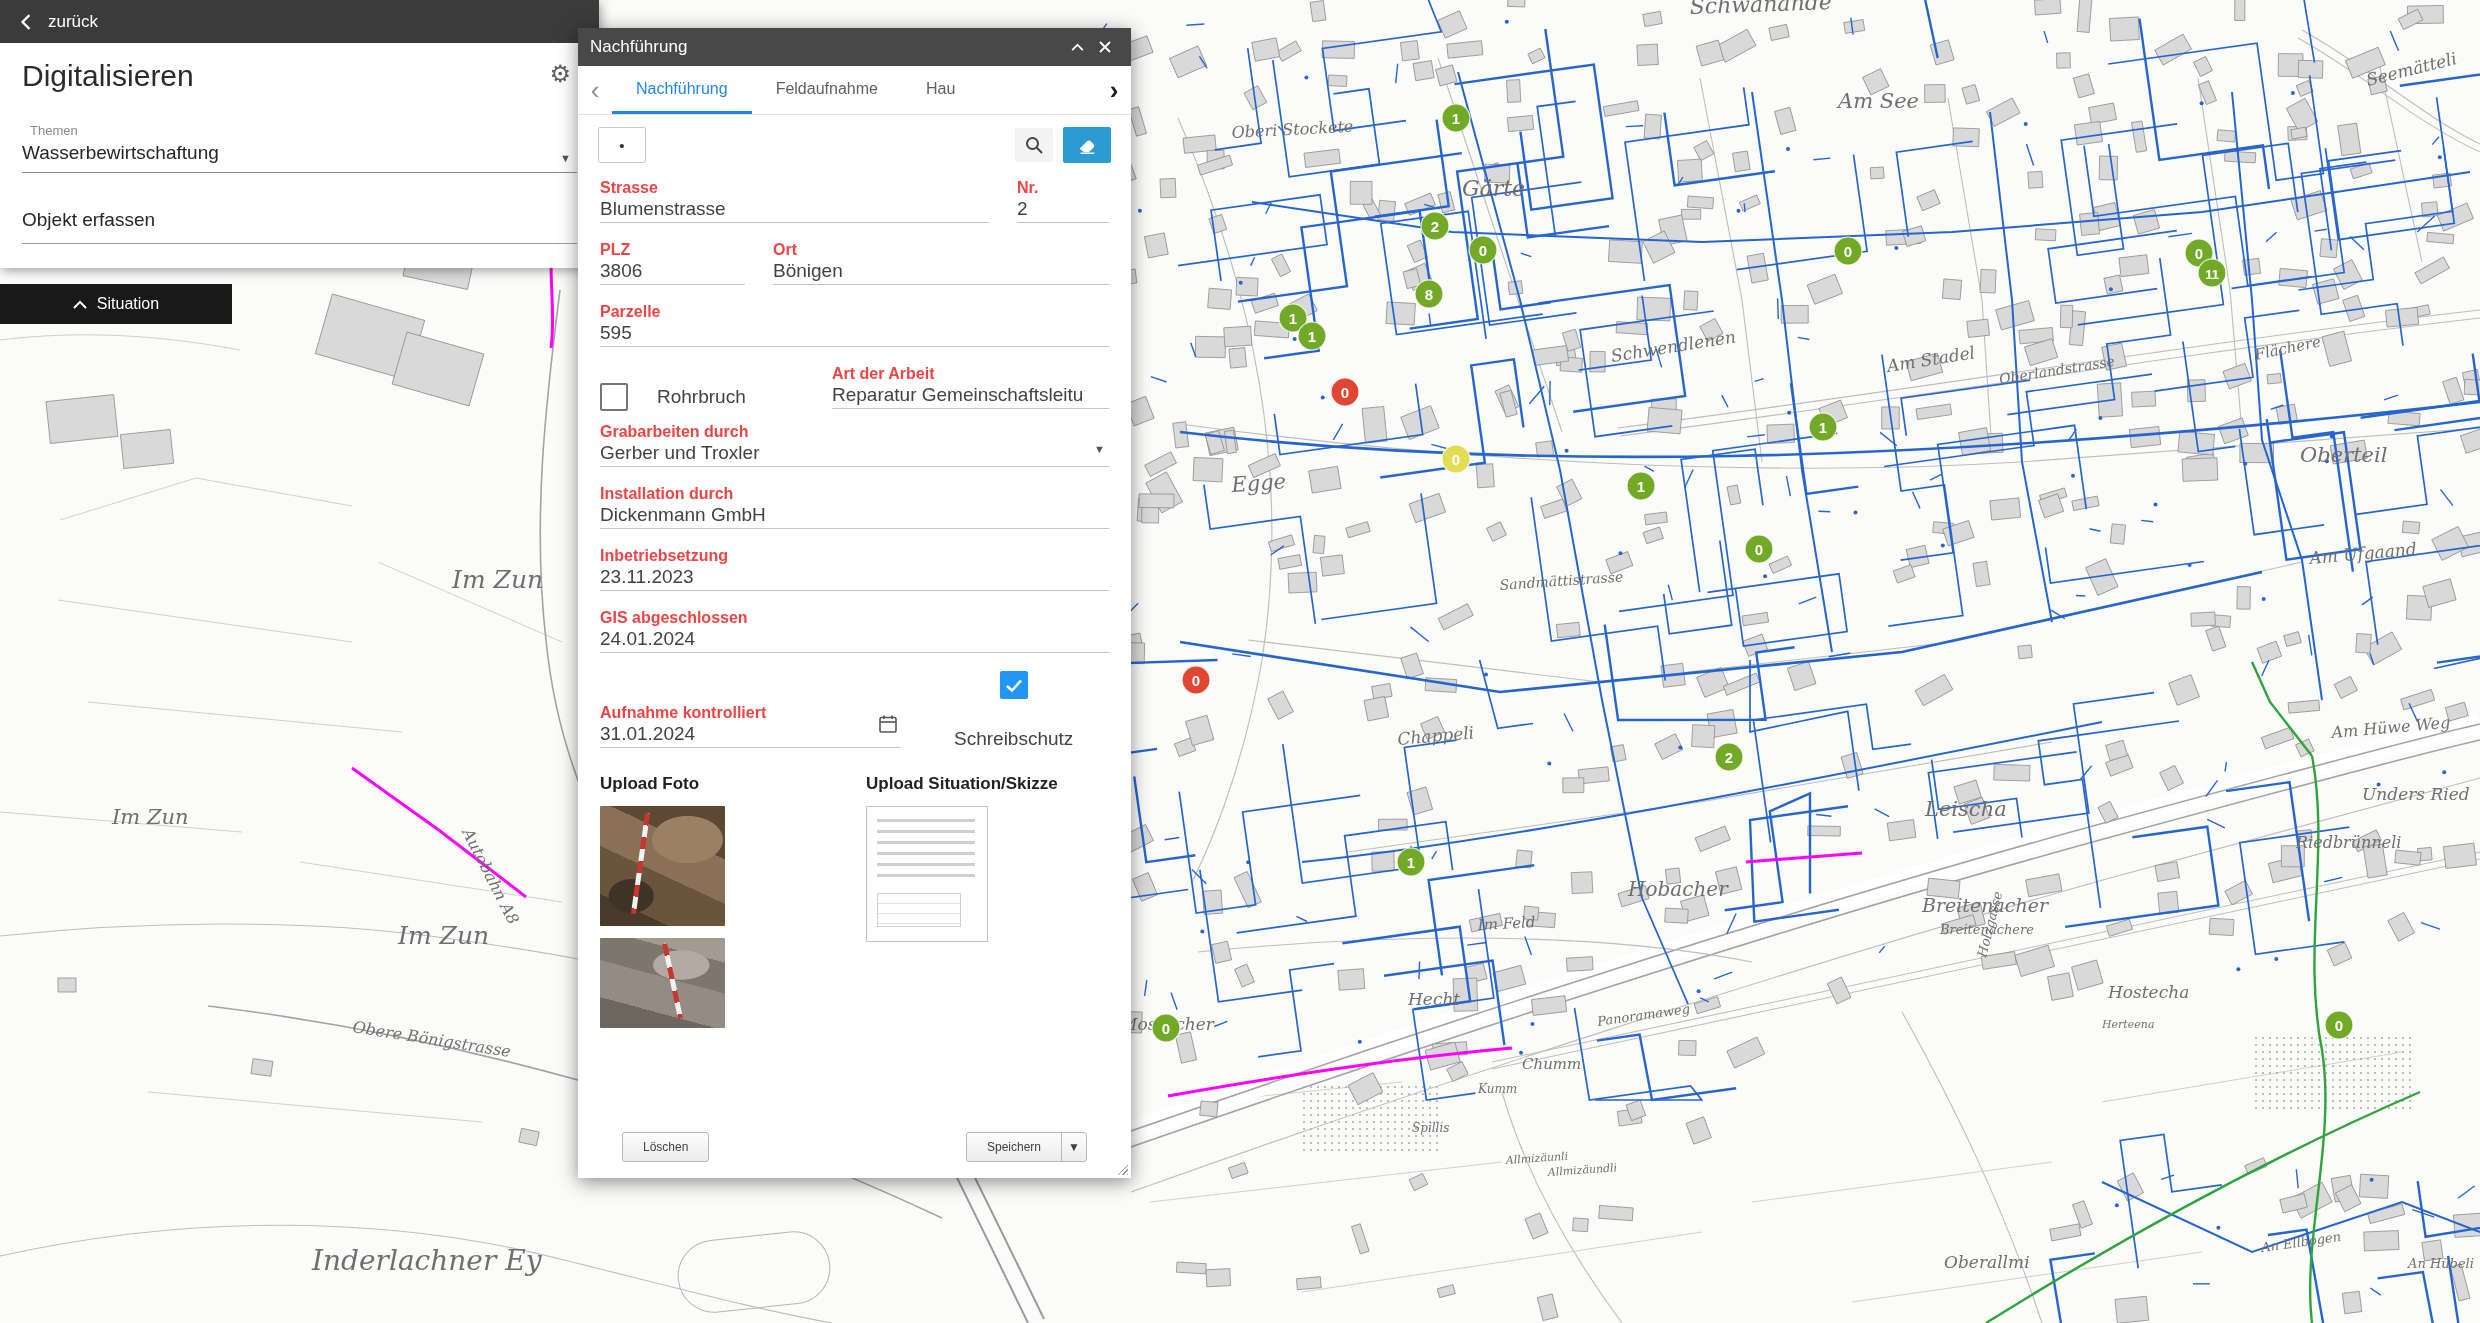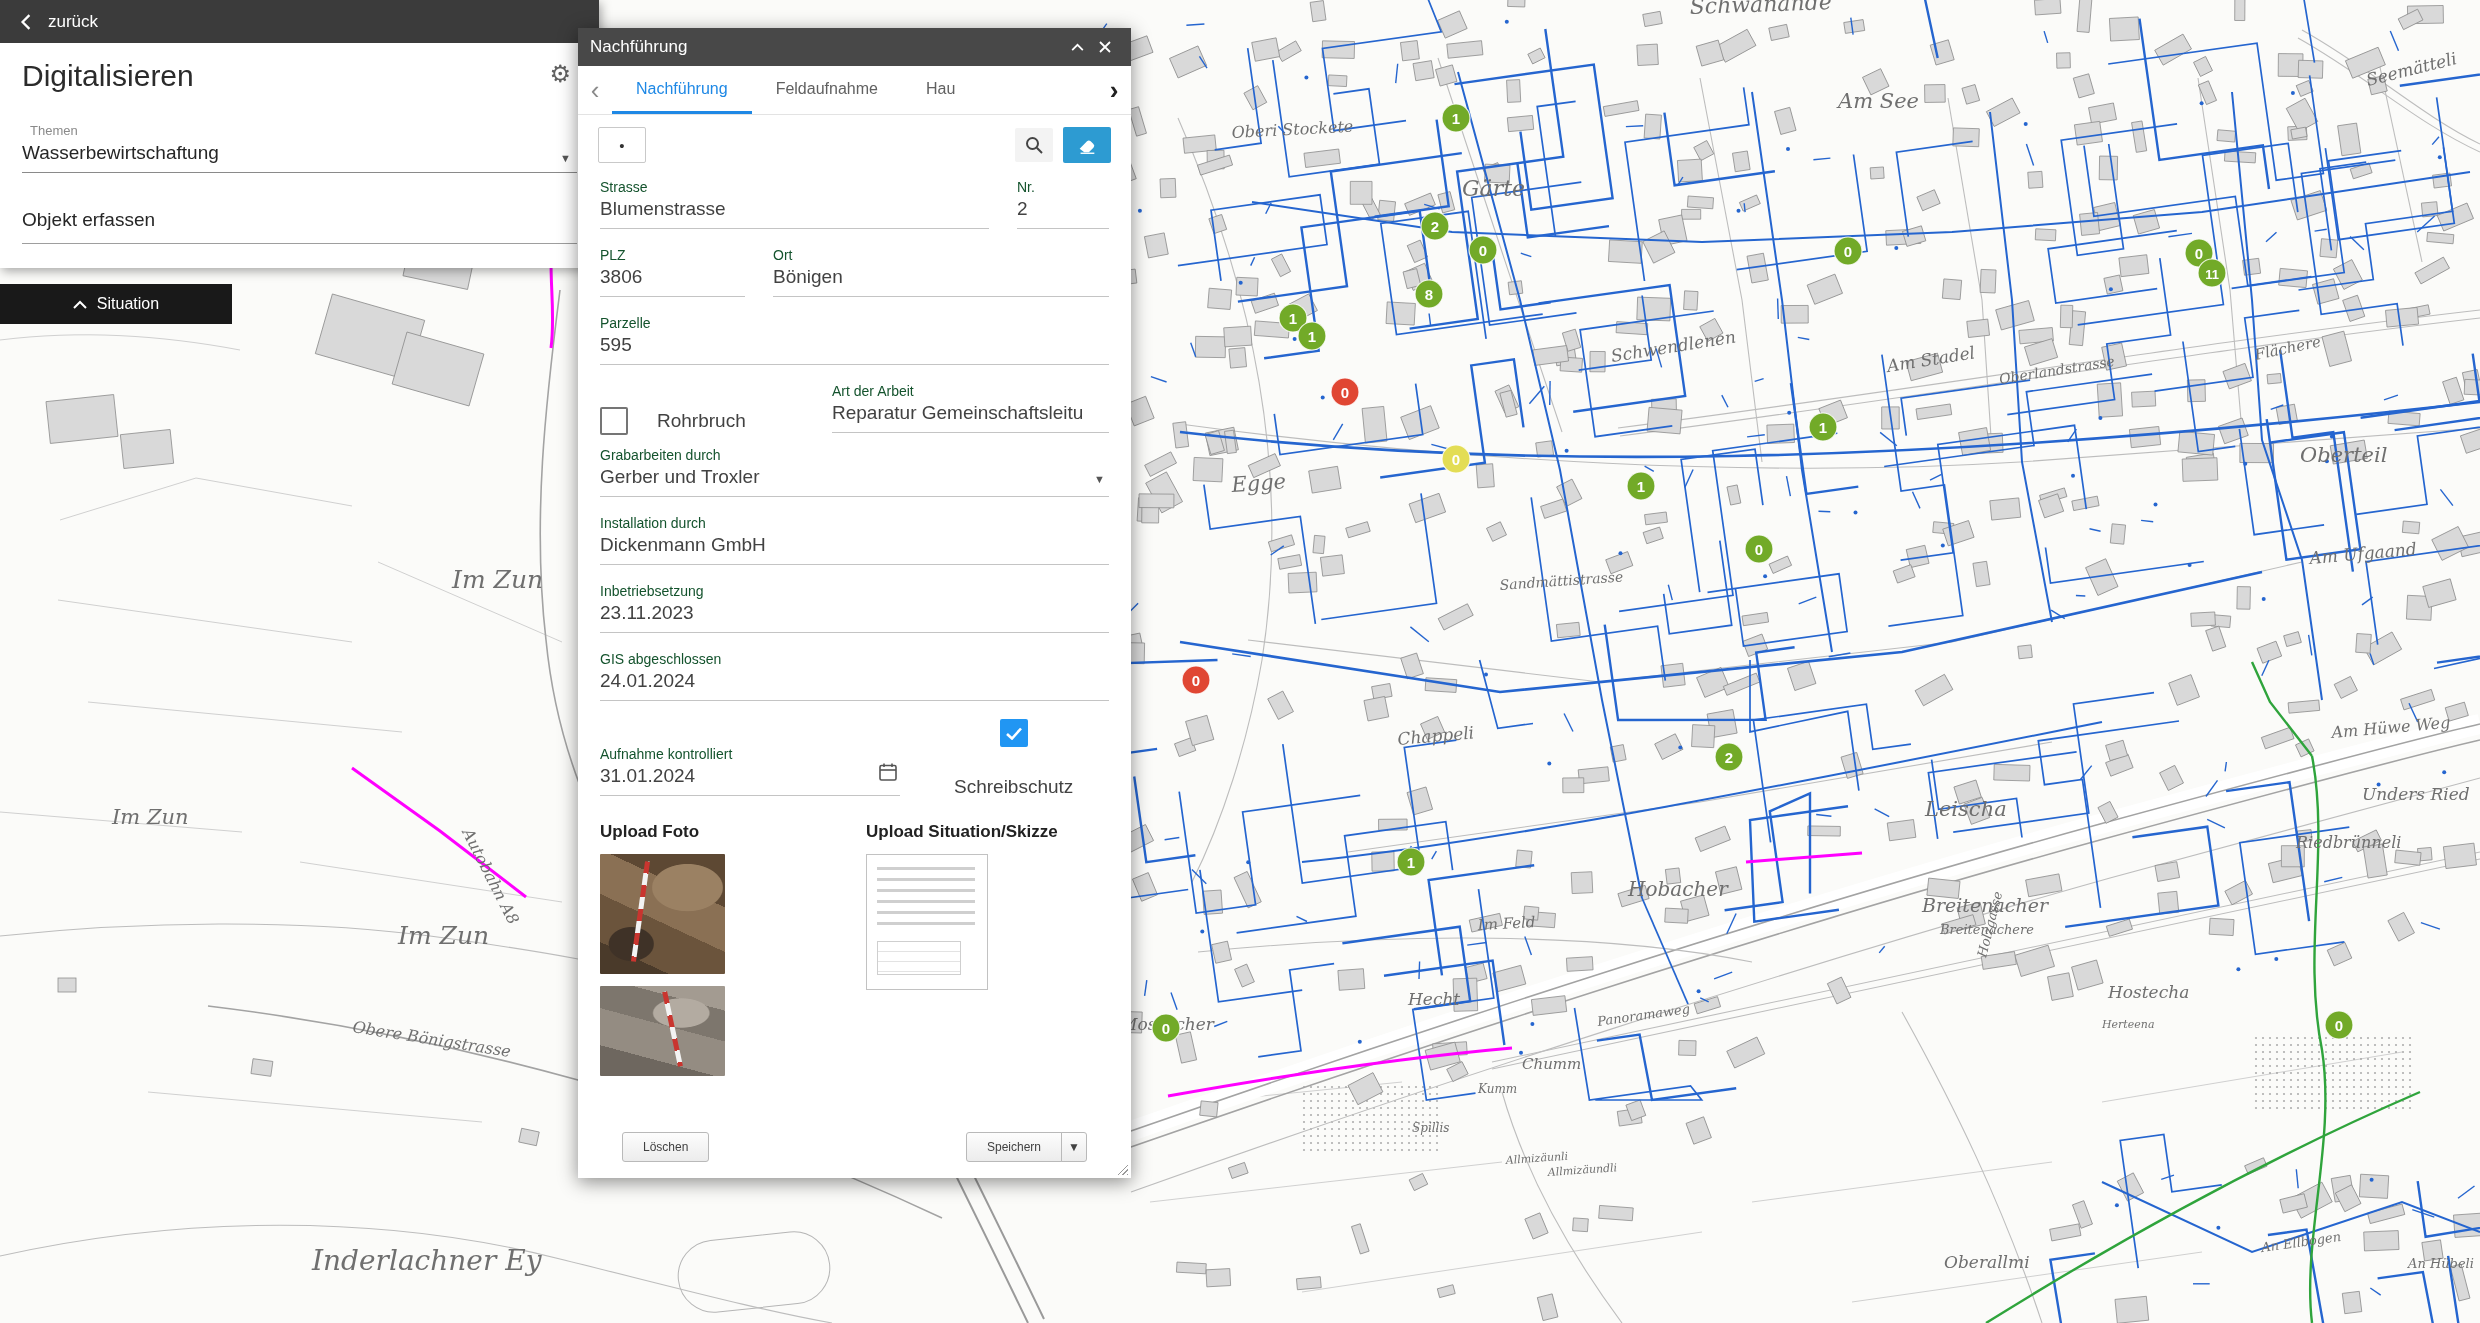--- a/index.html
+++ b/index.html
@@ -56,22 +56,22 @@
   .toolbar-row{display:flex;align-items:center;gap:10px;padding:12px 20px 8px 20px;flex:0 0 auto;}
   .dot-btn{width:46px;height:34px;border:1px solid #c9c9c9;background:#fff;border-radius:2px;
       font-size:15px;color:#333;display:flex;align-items:center;justify-content:center;cursor:pointer;}
   .toolbar-sp{flex:1;}
   .search-btn{width:38px;height:34px;display:flex;align-items:center;justify-content:center;
       background:#f3f3f3;border-radius:2px;cursor:pointer;}
   .blue-btn{width:48px;height:36px;background:var(--btn-blue,#2d9bd2);border-radius:2px;
       display:flex;align-items:center;justify-content:center;cursor:pointer;}
   .form{padding:8px 22px 0 22px;flex:1 1 auto;overflow:hidden;display:flex;flex-direction:column;}
   .f{position:relative;margin-bottom:18px;}
-  .f .lbl{font-size:14px;color:#14532d;line-height:17px;}
-  .f .val{font-size:19px;color:#424242;line-height:26px;padding-bottom:6px;
+  .f .lbl{font-size:16px;color:#ef4444;line-height:17px;font-weight:bold;}
+  .f .val{font-size:19px;color:#424242;line-height:26px;
       border-bottom:1px solid #c4c4c4;white-space:nowrap;overflow:hidden;}
   .frow{display:flex;gap:28px;}
   .w-nr{flex:0 0 92px;}
   .w-plz{flex:0 0 145px;}
   .grow{flex:1;min-width:0;}
   .sel-caret{position:absolute;right:4px;bottom:12px;font-size:11px;color:#555;cursor:pointer;}
   .cb{width:24px;height:24px;border:2px solid #757575;border-radius:2px;background:#fff;
       flex:0 0 auto;display:flex;align-items:center;justify-content:center;cursor:pointer;}
   .cb.on{background:var(--cb,#2196f3);border-color:var(--cb,#2196f3);}
   .cb svg{display:none;}

